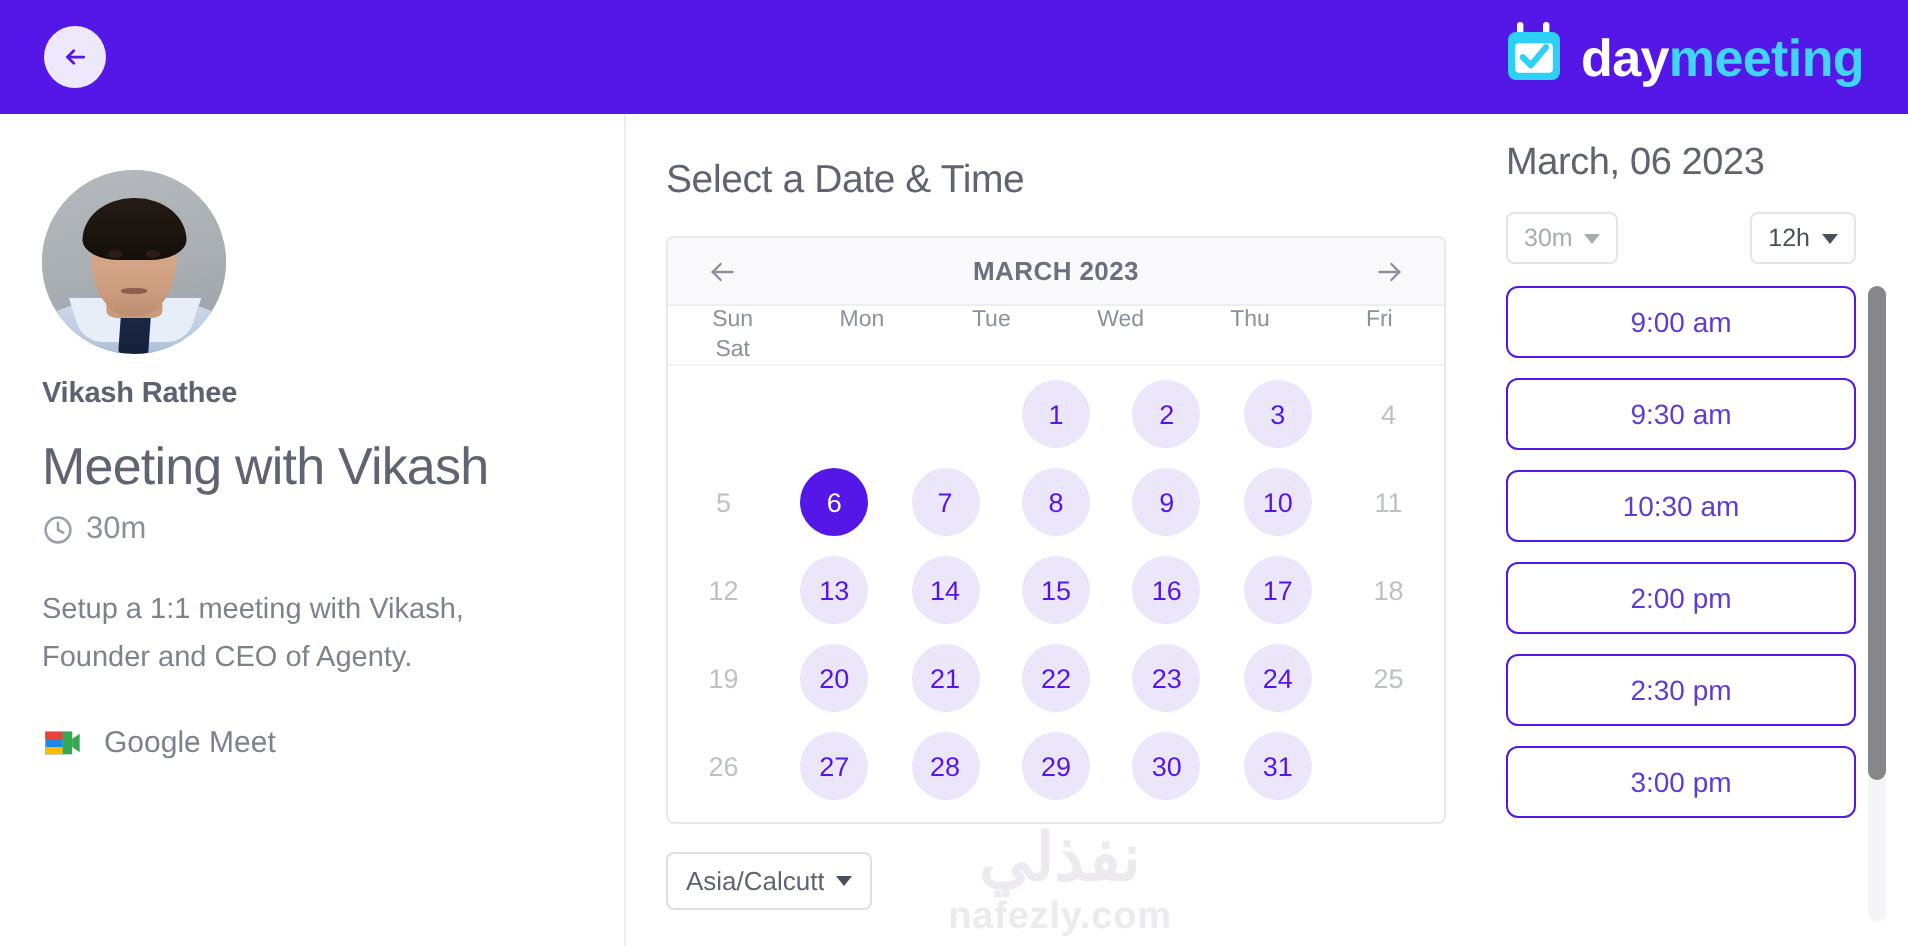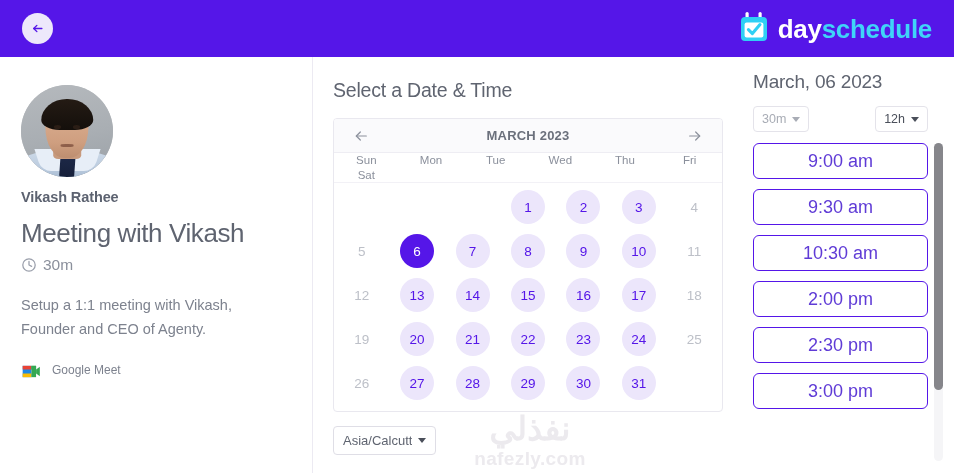--- a/index.html
+++ b/index.html
@@ -183,23 +183,23 @@
     margin-top: 20px;
     font-size: 14.5px;
     color: #7d828e;
     line-height: 1.62;
     max-width: 248px;
   }
 
   .location-row {
     margin-top: 22px;
     display: flex;
-    align-items: flex-start;
+    align-items: flex-end;
     gap: 11px;
-    font-size: 12px;
+    font-size: 15px;
     color: #7d828e;
   }
   .location-row svg { display: block; flex: none; }
 
   
   .mid-panel {
     width: 428px;
     height: 416px;
     padding: 22px 18px 0 20px;
     background: #ffffff;
@@ -391,21 +391,21 @@
     flex-direction: column;
     gap: 10px;
     padding-right: 16px;
   }
   .slot {
     height: 36px;
     border: 1px solid #5516E8;
     border-radius: 6px;
     background: #ffffff;
     color: #5f3bd6;
-    font-size: 18px;
+    font-size: 14px;
     display: flex;
     align-items: center;
     justify-content: center;
     cursor: pointer;
     flex: none;
     font-family: inherit;
   }
 
   .scrollbar-track {
     position: absolute;
@@ -469,21 +469,21 @@
     <div class="brand">
       <span class="brand-logo">
         <svg width="30" height="32" viewBox="0 0 30 32" fill="none">
           <rect x="6.5" y="1" width="3.2" height="8" rx="1.6" fill="#ffffff"></rect>
           <rect x="19.5" y="1" width="3.2" height="8" rx="1.6" fill="#ffffff"></rect>
           <rect x="2" y="6" width="26" height="24" rx="4" fill="#2fd0f5"></rect>
           <rect x="5.6" y="11.6" width="18.8" height="14.8" rx="2" fill="#ffffff"></rect>
           <polyline points="9.4,18.6 13.4,22.6 21,13.6" stroke="#2fd0f5" stroke-width="3.1" stroke-linecap="round" stroke-linejoin="round" fill="none"></polyline>
         </svg>
       </span>
-      <span class="brand-text"><span class="brand-day">day</span><span class="brand-schedule">schedule</span></span>
+      <span class="brand-text"><span class="brand-day">day</span><span class="brand-schedule">meeting</span></span>
     </div>
   </div>
 
   <div class="body">
 
     <div class="left-panel">
       <div class="avatar">
         <div class="ph-bg"></div>
         <div class="ph-shoulder"></div>
         <div class="ph-collar-l"></div>

